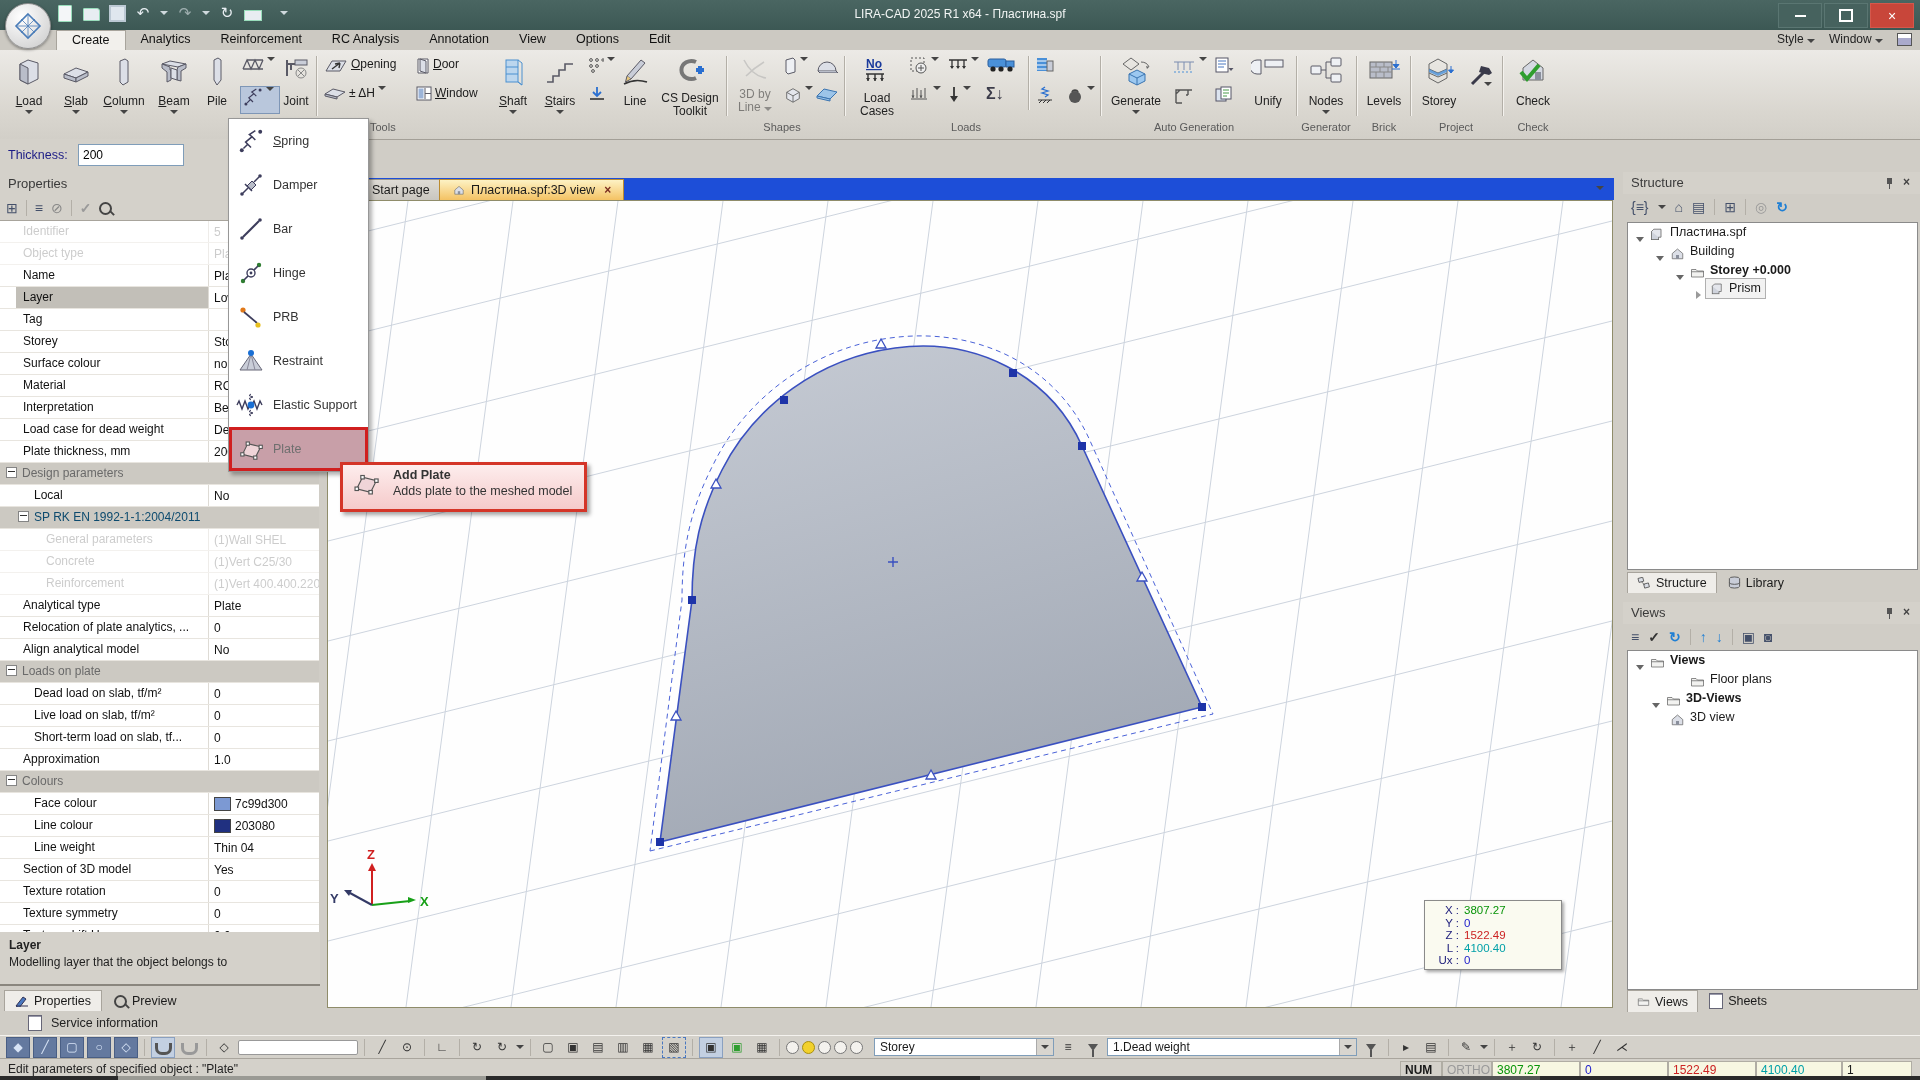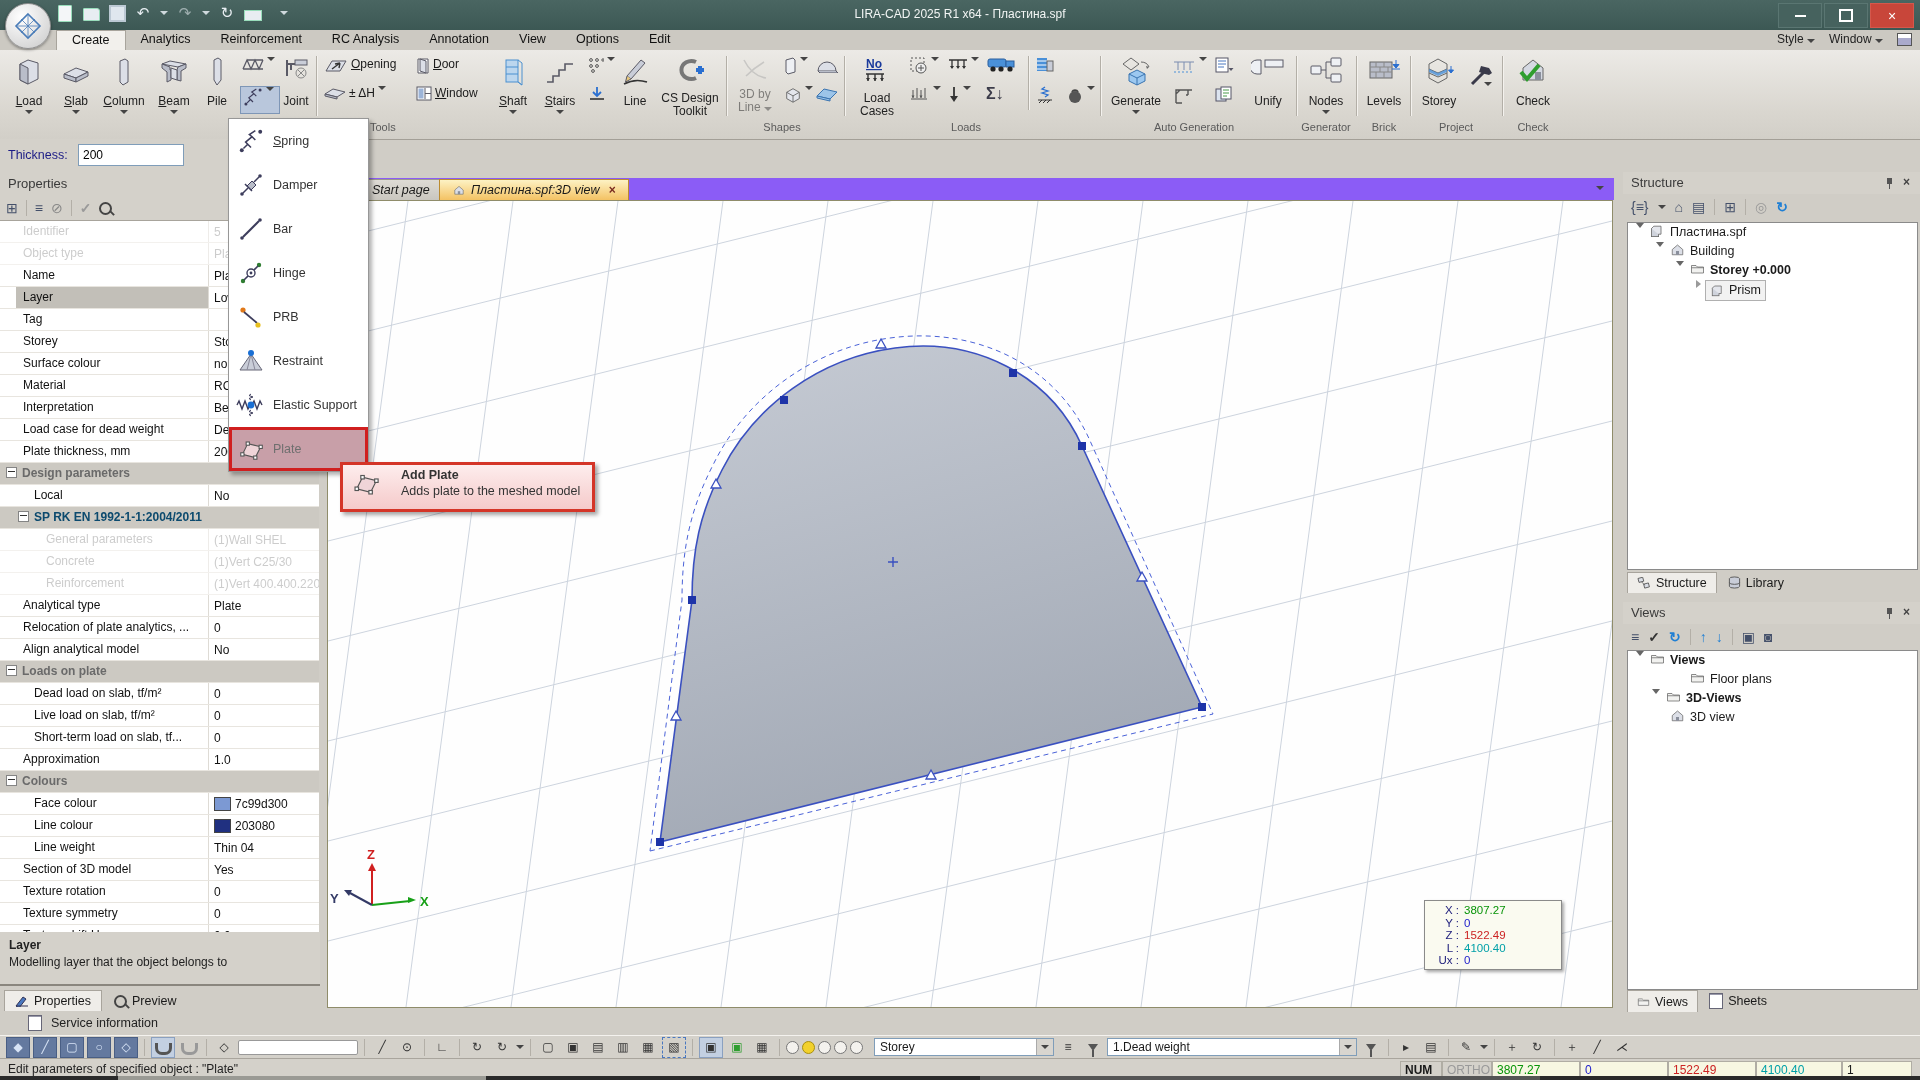--- a/index.html
+++ b/index.html
@@ -57,56 +57,56 @@
   .ptool{position:absolute;left:0;top:196px;width:320px;height:24px;background:#d4d1ca;display:flex;align-items:center;gap:8px;padding-left:6px;box-sizing:border-box;color:#44506a;font-size:14px;}
   .ptool .sep{width:1px;height:16px;background:#b3afa7;}
   .mag{width:9px;height:9px;border:2px solid #444;border-radius:50%;position:relative;display:inline-block;}
   .mag::after{content:"";position:absolute;left:8px;top:8px;width:6px;height:2px;background:#444;transform:rotate(45deg);}
   .pgrid{position:absolute;left:0;top:220px;width:319px;height:712px;background:#fff;border-top:1px solid #a8a49c;overflow:hidden;}
   .prow{position:relative;height:21px;line-height:20px;border-bottom:1px solid #e8e5df;font-size:12px;display:flex;padding-left:16px;}
   .pl{width:193px;box-sizing:border-box;padding-left:7px;border-right:1px solid #dedbd5;color:#111;white-space:nowrap;overflow:hidden;}
   .pv{flex:1;padding-left:5px;white-space:nowrap;overflow:hidden;color:#111;display:flex;align-items:center;gap:4px;}
   .prow.dis .pl,.prow.dis .pv{color:#9a9a9a;}
   .prow.sel .pl{background:#c2bfb8;}
-  .prow.grp{background:#ccc9c2;color:#6a6a6a;font-weight:bold;display:block;padding-left:6px;white-space:nowrap;}
+  .prow.grp{background:#ccc9c2;color:#6a6a6a;font-weight:normal;display:block;padding-left:6px;white-space:nowrap;}
   .prow.grp.blue{color:#0c4a6e;}
   .i1 .pl{padding-left:18px;} .i2 .pl{padding-left:30px;} .grp.gi1{padding-left:18px;}
   .expbox{display:inline-block;width:9px;height:9px;border:1px solid #848484;background:#fff;position:relative;vertical-align:-1px;margin-right:5px;}
   .expbox::after{content:"";position:absolute;left:1px;right:1px;top:3px;height:1px;background:#333;}
   .sw{display:inline-block;width:15px;height:12px;border:1px solid #444;}
   .pdesc{position:absolute;left:0;top:932px;width:320px;height:52px;background:#d4d1ca;padding:6px 9px;box-sizing:border-box;font-size:12px;color:#222;}
   .pdesc b{display:block;margin-bottom:3px;}
   .psep{position:absolute;left:0;top:984px;width:320px;height:2px;background:#8a867e;}
   .ptabs{position:absolute;left:0;top:987px;width:320px;height:24px;display:flex;align-items:flex-end;gap:2px;padding-left:4px;box-sizing:border-box;font-size:12.5px;}
   .ptab{padding:3px 10px;display:flex;gap:5px;align-items:center;}
   .ptab.active{background:#efede9;border:1px solid #a8a49c;border-bottom:none;}
   .pservice{position:absolute;left:0;top:1012px;width:320px;height:22px;display:flex;align-items:center;gap:9px;padding-left:28px;box-sizing:border-box;font-size:12.5px;color:#222;}
   .docicon{width:12px;height:14px;background:#fff;border:1px solid #667;box-shadow:inset 0 3px 0 -2px #99a,inset 0 6px 0 -5px #99a,inset 0 9px 0 -8px #99a;}
   
-  .docbar{position:absolute;left:327px;top:178px;width:1287px;height:22px;background:#8b5cf6;font-style:italic;}
+  .docbar{position:absolute;left:327px;top:178px;width:1287px;height:22px;background:#1d4ed8;}
   .dtab{position:absolute;top:1px;height:21px;box-sizing:border-box;font-size:12.5px;display:flex;align-items:center;gap:5px;padding:0 12px;border:1px solid #9a968e;border-bottom:none;background:linear-gradient(#dedbd5,#c9c6bf);}
   .dtab.active{background:linear-gradient(#fdf2c4,#f4c263);border-color:#bb8b30;}
   .dtab .x{color:#7a2c20;font-weight:bold;font-size:12px;margin-left:4px;}
   .docbar .endcaret{position:absolute;right:10px;top:8px;}
   .canvas{position:absolute;left:327px;top:200px;width:1286px;height:808px;background:#fefefe;border:1px solid #8f8c6a;box-sizing:border-box;}
   .coordbox{position:absolute;left:1424px;top:900px;width:138px;height:70px;background:#fafaf0;border:1px solid #8a8a8a;box-shadow:2px 2px 3px rgba(0,0,0,.35);font-size:11.5px;padding:3px 0;box-sizing:border-box;z-index:5;}
   .crow{display:flex;height:12.5px;line-height:12.5px;}
   .clab{width:34px;text-align:right;color:#22227e;margin-right:5px;}
   
   .rphead{position:absolute;width:297px;height:22px;background:#d4d1ca;color:#3a3a3a;font-size:13px;padding:3px 0 0 8px;box-sizing:border-box;}
   .pinicon{position:absolute;width:10px;height:10px;}
   .pinicon::before{content:"";position:absolute;left:3px;top:0;width:5px;height:6px;background:#555;}
   .pinicon::after{content:"";position:absolute;left:5px;top:6px;width:1px;height:5px;background:#555;}
   .xicon{position:absolute;color:#444;font-size:12px;font-weight:bold;}
   .rptool{position:absolute;width:297px;height:26px;display:flex;align-items:center;gap:9px;padding-left:8px;box-sizing:border-box;font-size:14px;color:#44506a;}
   .rptool .sep{width:1px;height:16px;background:#b3afa7;}
   .rptool .blue{color:#1f7fd4;font-weight:bold;}
   .rptool .gray{color:#999;}
   .treebox{position:absolute;background:#fff;border:1px solid #8a8a8a;font-size:12.5px;overflow:hidden;}
-  .trow{height:19px;line-height:19px;display:flex;align-items:flex-start;white-space:nowrap;}
+  .trow{height:19px;line-height:19px;display:flex;align-items:flex-end;white-space:nowrap;}
   .chev{width:0;height:0;display:inline-block;margin:0 4px;}
   .chev.down{border-left:4px solid transparent;border-right:4px solid transparent;border-top:5px solid #666;}
   .chev.right{border-top:4px solid transparent;border-bottom:4px solid transparent;border-left:5px solid #9a9a9a;}
   .tico{display:inline-flex;width:18px;justify-content:center;margin-right:4px;}
   .tsel{border:1px solid #b0b0b0;background:#f2f2f2;padding:0 4px;}
   .rtabs2{position:absolute;display:flex;gap:2px;font-size:12.5px;}
   .rtab2{padding:3px 9px;display:flex;gap:5px;align-items:center;}
   .rtab2.active{background:#efede9;border:1px solid #a8a49c;border-bottom:none;}
   .bold{font-weight:bold;}
   
@@ -130,21 +130,21 @@
   .stcell.yel{background:#f7f7e2;}
   .darkstrip{position:absolute;left:0;top:1076px;width:1920px;height:4px;background:#2a2a2a;}
   .darkstrip i{position:absolute;top:0;height:4px;display:block;}
   
   .menu{position:absolute;left:228px;top:118px;width:139px;background:#fff;border:1px solid #979797;box-shadow:3px 3px 4px rgba(0,0,0,.3);z-index:50;}
   .mi{height:44px;display:flex;align-items:center;gap:6px;padding-left:6px;font-size:12.5px;color:#333;box-sizing:border-box;}
   .mi .mico{width:32px;display:flex;justify-content:center;}
   .mi.hl{background:#c89fa8;border:3px solid #d01f1f;color:#6f6f6f;padding-left:3px;}
   .ul1 .lbl::first-letter{text-decoration:underline;}
   
-  .tooltip{position:absolute;left:340px;top:462px;height:50px;border:3px solid #d43528;background:linear-gradient(#fdeded,#f5caca);box-shad ow:none;box-shadow:3px 3px 4px rgba(0,0,0,.35);z-index:60;display:flex;align-items:center;gap:20px;padding:0 12px 8px 8px;box-sizing:border-box;}
+  .tooltip{position:absolute;left:340px;top:462px;height:50px;border:3px solid #d43528;background:linear-gradient(#fdeded,#f5caca);box-shad ow:none;box-shadow:3px 3px 4px rgba(0,0,0,.35);z-index:60;display:flex;align-items:center;gap:12px;padding:0 12px 8px 8px;box-sizing:border-box;}
   .tooltip .tt-title{font-weight:bold;font-size:12.5px;color:#333;display:block;}
   .tooltip .tt-text{font-size:12.5px;color:#333;display:block;margin-top:2px;white-space:nowrap;}
 </style>
 </head>
 <body>
 
 <div id="app">
 
   <svg width="0" height="0" style="position:absolute">
     <defs>

